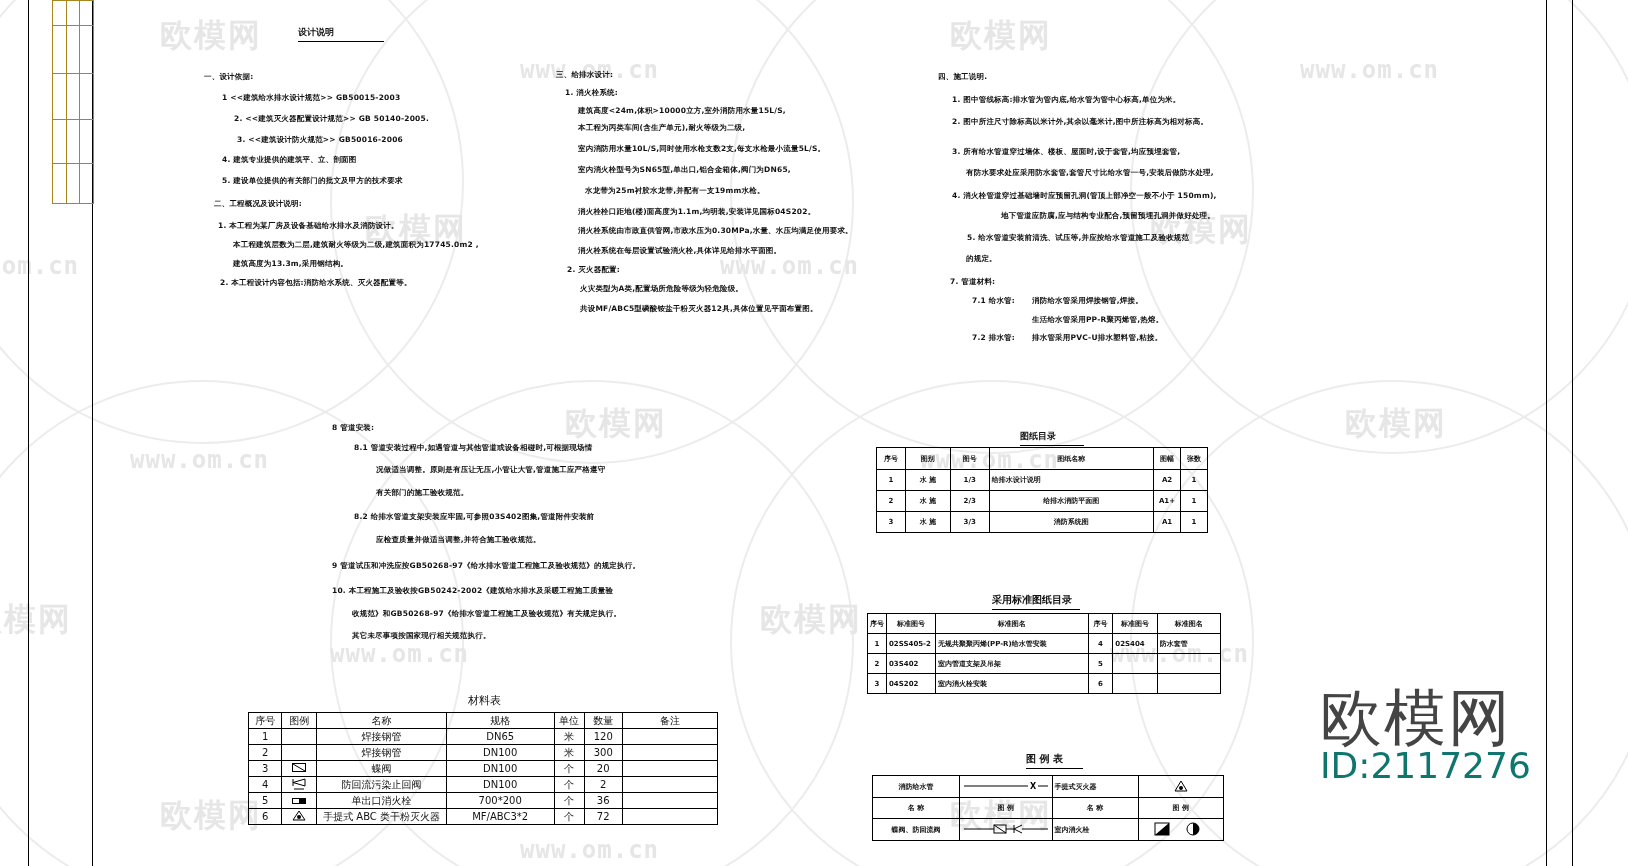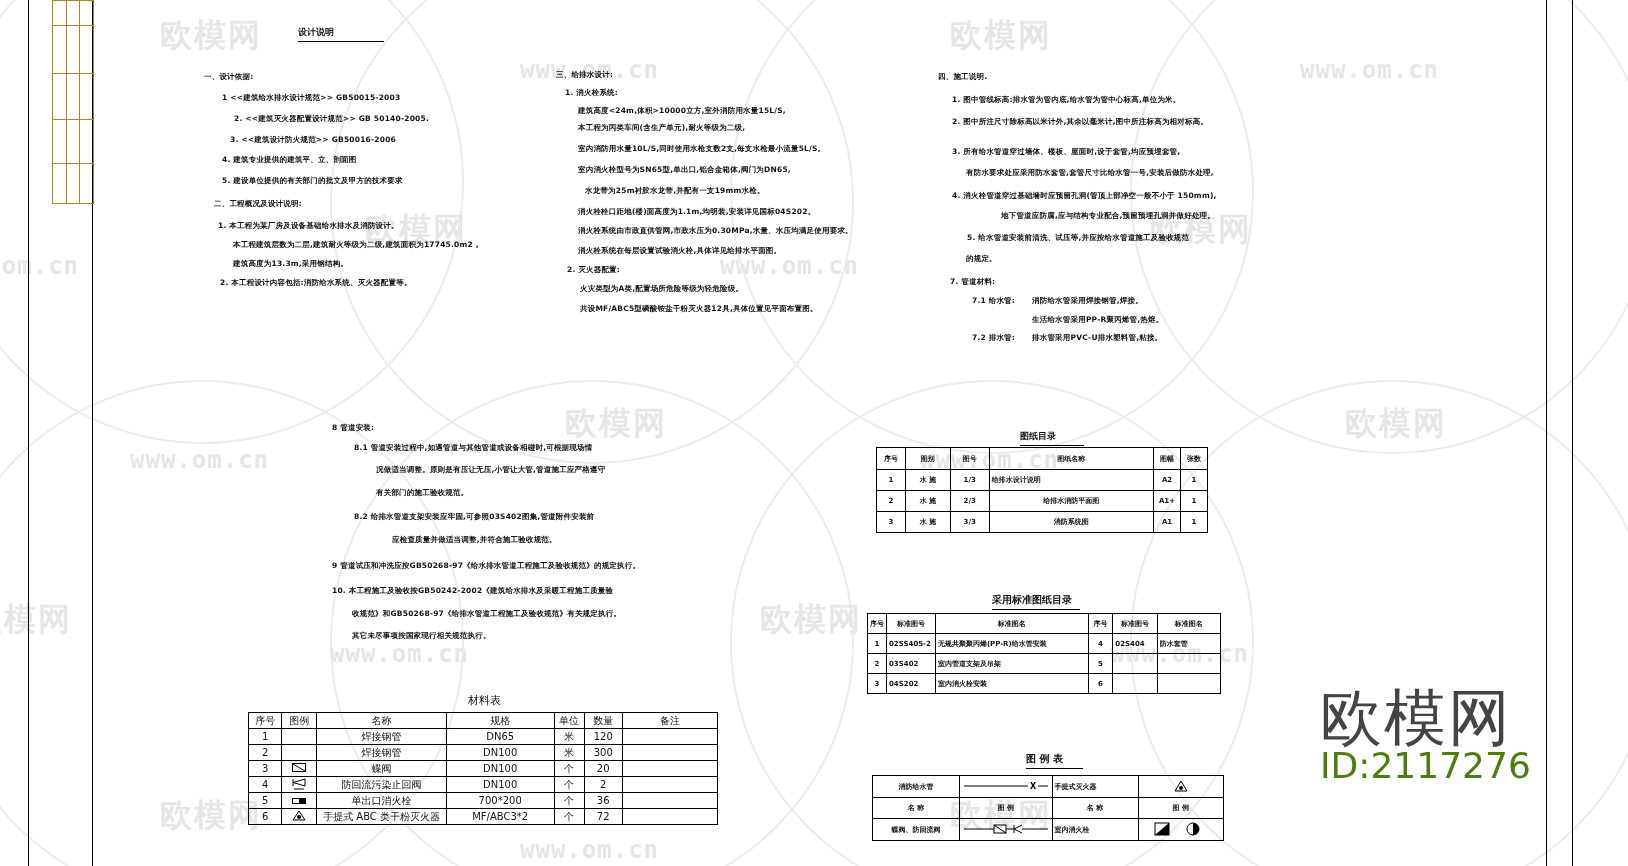--- a/index.html
+++ b/index.html
@@ -15,21 +15,21 @@
   .arc { position:absolute; border:2px solid #ececec; border-radius:50%; pointer-events:none; }
   table.cad { position:absolute; border-collapse:collapse; font-size:7px; font-weight:bold; }
   table.cad td { border:1px solid #000; text-align:center; padding:0 2px; white-space:nowrap; overflow:hidden; }
   table.mat { font-size:10px; font-weight:normal; }
   table.mat td { height:15px; }
   .tleft { text-align:left !important; }
   .strip { position:absolute; left:52px; top:0; width:40px; height:202px; border:1px solid #a8861e; }
   .strip .cell { position:absolute; border-top:1px solid #a8861e; left:0; width:40px; }
   .strip .vc { position:absolute; top:0; width:1px; background:#a8861e; }
   .bigwm { position:absolute; left:1320px; top:676px; color:#444; font-size:62px; font-weight:normal; letter-spacing:2px; }
-  .bigid { position:absolute; left:1320px; top:745px; color:#4d7c0f; font-size:36px; }
+  .bigid { position:absolute; left:1320px; top:745px; color:#0f766e; font-size:36px; }
 </style>
 </head>
 <body>
 
 <div class="arc" style="left:-60px;top:-80px;width:520px;height:520px;"></div>
 <div class="arc" style="left:330px;top:-60px;width:520px;height:520px;"></div>
 <div class="arc" style="left:730px;top:-70px;width:520px;height:520px;"></div>
 <div class="arc" style="left:1130px;top:-70px;width:520px;height:520px;"></div>
 <div class="arc" style="left:-60px;top:380px;width:520px;height:520px;"></div>
 <div class="arc" style="left:330px;top:380px;width:520px;height:520px;"></div>
@@ -68,21 +68,21 @@
   <div class="cell" style="top:162px;"></div>
   <div class="vc" style="left:13px;height:202px;"></div>
   <div class="vc" style="left:26px;height:202px;"></div>
 </div>
 
 <div class="abs title-u" style="left:298px;top:26px;">设计说明</div>
 
 <div class="abs sheet-text" style="left:204px;top:73px;">一、设计依据:</div>
 <div class="abs sheet-text" style="left:222px;top:94px;">1  &lt;&lt;建筑给水排水设计规范&gt;&gt; GB50015-2003</div>
 <div class="abs sheet-text" style="left:222px;top:115px;margin-left:12px;">2. &lt;&lt;建筑灭火器配置设计规范&gt;&gt; GB 50140-2005.</div>
-<div class="abs sheet-text" style="left:230px;top:136px;">3. &lt;&lt;建筑设计防火规范&gt;&gt; GB50016-2006</div>
+<div class="abs sheet-text" style="left:237px;top:136px;">3. &lt;&lt;建筑设计防火规范&gt;&gt; GB50016-2006</div>
 <div class="abs sheet-text" style="left:222px;top:156px;">4. 建筑专业提供的建筑平、立、剖面图</div>
 <div class="abs sheet-text" style="left:222px;top:177px;">5. 建设单位提供的有关部门的批文及甲方的技术要求</div>
 
 <div class="abs sheet-text" style="left:214px;top:200px;">二、工程概况及设计说明:</div>
 <div class="abs sheet-text" style="left:218px;top:222px;">1. 本工程为某厂房及设备基础给水排水及消防设计。</div>
 <div class="abs sheet-text" style="left:233px;top:241px;">本工程建筑层数为二层,建筑耐火等级为二级,建筑面积为17745.0m2 ,</div>
 <div class="abs sheet-text" style="left:233px;top:260px;">建筑高度为13.3m,采用钢结构。</div>
 <div class="abs sheet-text" style="left:220px;top:279px;">2. 本工程设计内容包括:消防给水系统、灭火器配置等。</div>
 
 <div class="abs sheet-text" style="left:556px;top:71px;">三、给排水设计:</div>
@@ -113,21 +113,21 @@
 <div class="abs sheet-text" style="left:1032px;top:297px;">消防给水管采用焊接钢管,焊接。</div>
 <div class="abs sheet-text" style="left:1032px;top:316px;">生活给水管采用PP-R聚丙烯管,热熔。</div>
 <div class="abs sheet-text" style="left:972px;top:334px;">7.2 排水管:</div>
 <div class="abs sheet-text" style="left:1032px;top:334px;">排水管采用PVC-U排水塑料管,粘接。</div>
 
 <div class="abs sheet-text" style="left:332px;top:424px;">8  管道安装:</div>
 <div class="abs sheet-text" style="left:354px;top:444px;">8.1 管道安装过程中,如遇管道与其他管道或设备相碰时,可根据现场情</div>
 <div class="abs sheet-text" style="left:376px;top:466px;">况做适当调整。原则是有压让无压,小管让大管,管道施工应严格遵守</div>
 <div class="abs sheet-text" style="left:376px;top:489px;">有关部门的施工验收规范。</div>
 <div class="abs sheet-text" style="left:354px;top:513px;">8.2 给排水管道支架安装应牢固,可参照03S402图集,管道附件安装前</div>
-<div class="abs sheet-text" style="left:392px;top:536px;">应检查质量并做适当调整,并符合施工验收规范。</div>
+<div class="abs sheet-text" style="left:376px;top:536px;">应检查质量并做适当调整,并符合施工验收规范。</div>
 <div class="abs sheet-text" style="left:332px;top:562px;">9  管道试压和冲洗应按GB50268-97《给水排水管道工程施工及验收规范》的规定执行。</div>
 <div class="abs sheet-text" style="left:332px;top:587px;">10. 本工程施工及验收按GB50242-2002《建筑给水排水及采暖工程施工质量验</div>
 <div class="abs sheet-text" style="left:352px;top:610px;">收规范》和GB50268-97《给排水管道工程施工及验收规范》有关规定执行。</div>
 <div class="abs sheet-text" style="left:352px;top:632px;">其它未尽事项按国家现行相关规范执行。</div>
 
 <div class="abs title-u" style="left:1020px;top:430px;padding:0 28px 2px 0;font-size:9px;">图纸目录</div>
 <table class="cad" style="left:876px;top:447px;width:332px;">
   <tbody>
       <tr style="height:22px;">
     <td style="width:24px;">序号</td>

